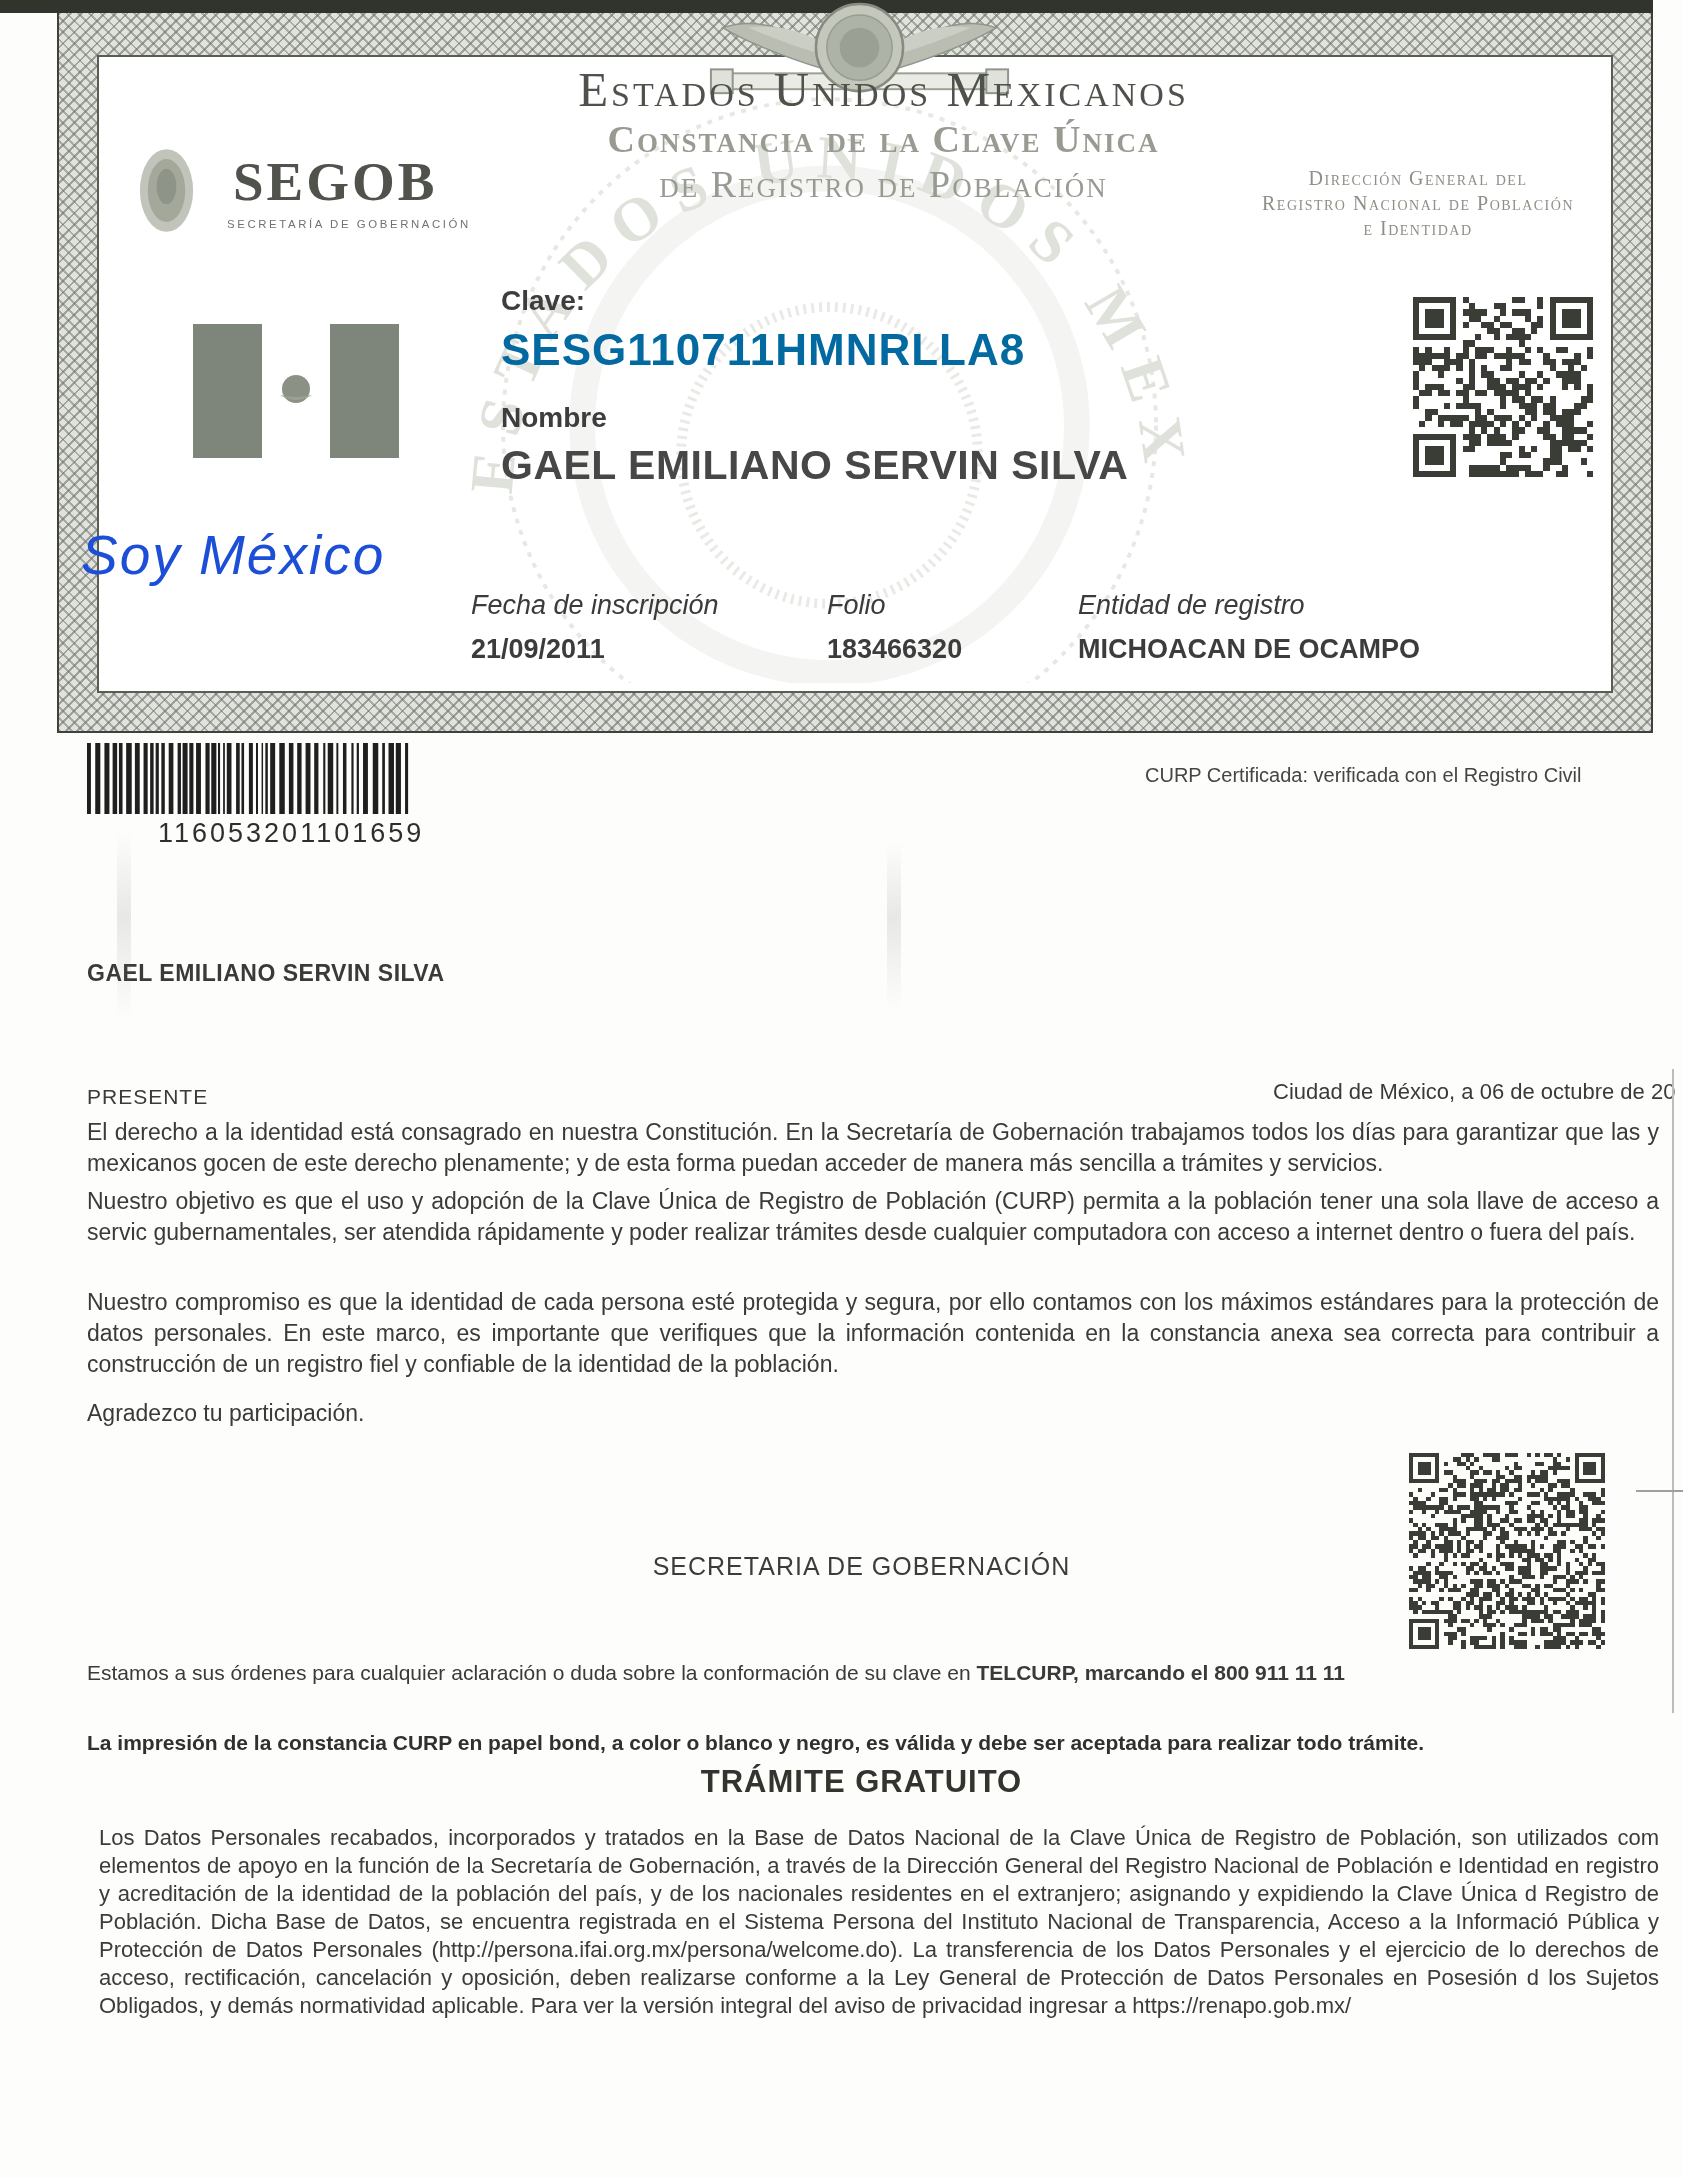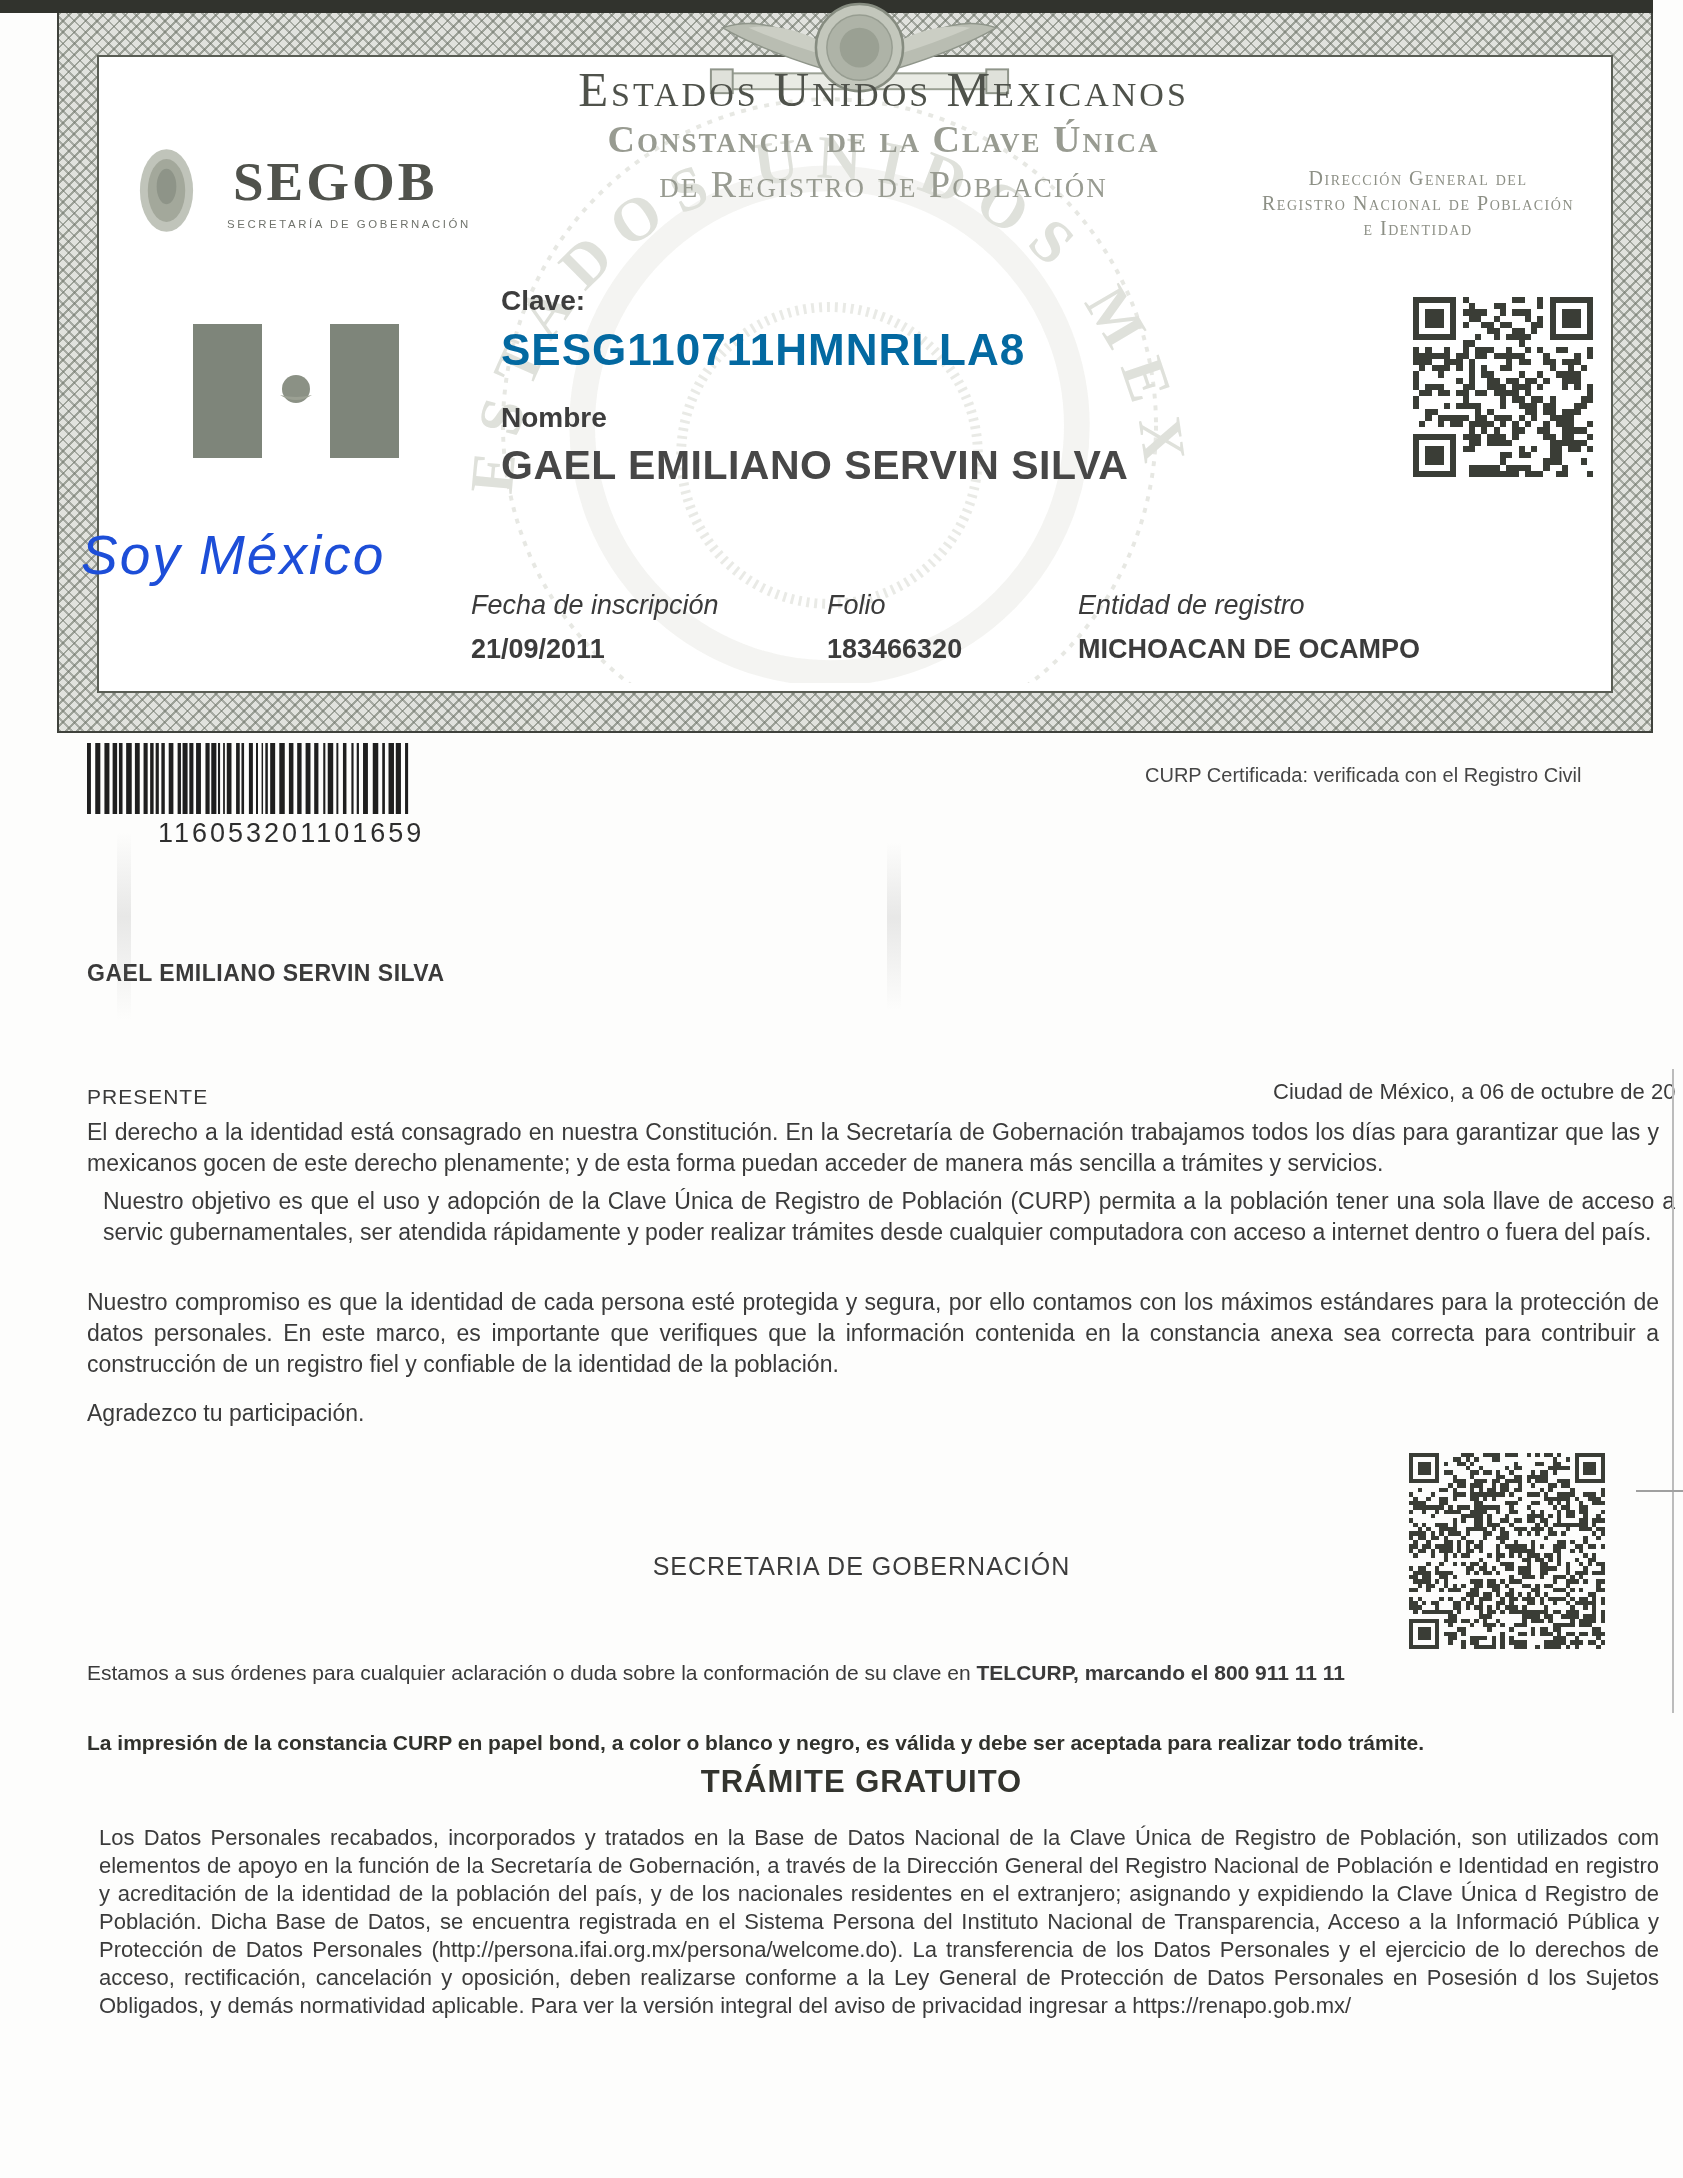--- a/index.html
+++ b/index.html
@@ -59,21 +59,21 @@
   
   .barcode{left:87px;top:743px;width:329px;height:71px;}
   .barcode-number{left:158px;top:818px;font-size:27px;letter-spacing:3px;color:#2e2e2e;}
   .cert-note{left:1145px;top:764px;font-size:20px;color:#454545;}
 
   
   .recipient{left:87px;top:960px;font-size:23px;font-weight:bold;letter-spacing:0.5px;}
   .salutation{left:87px;top:1085px;font-size:21px;letter-spacing:1px;}
   .dateline{left:1273px;top:1079px;font-size:22px;white-space:nowrap;}
   .para{position:absolute;left:87px;width:1572px;font-size:23px;line-height:31px;text-align:justify;color:#3a3a3a;}
-  .p1{top:1117px;} .p2{top:1186px;margin-left:16px;} .p3{top:1287px;}
+  .p1{top:1117px;} .p2{top:1186px;} .p3{top:1287px;}
   .closing{left:87px;top:1400px;font-size:23px;}
   .signer-name{left:297px;top:1465px;width:1129px;text-align:center;font-size:28px;font-weight:bold;letter-spacing:0.5px;color:#34352f;}
   .signer-title{left:297px;top:1552px;width:1129px;text-align:center;font-size:25px;letter-spacing:1px;color:#3c3c3c;}
   .contact{left:87px;top:1661px;font-size:21px;}
   .contact b{font-size:21px;}
   .print-notice{left:87px;top:1731px;font-size:21px;font-weight:bold;color:#30312c;}
   .free-notice{left:297px;top:1764px;width:1129px;text-align:center;font-size:31px;font-weight:bold;letter-spacing:1px;color:#33342e;}
   .privacy{left:99px;top:1824px;width:1560px;font-size:22px;line-height:28px;text-align:justify;color:#3b3b3b;}
 
   

